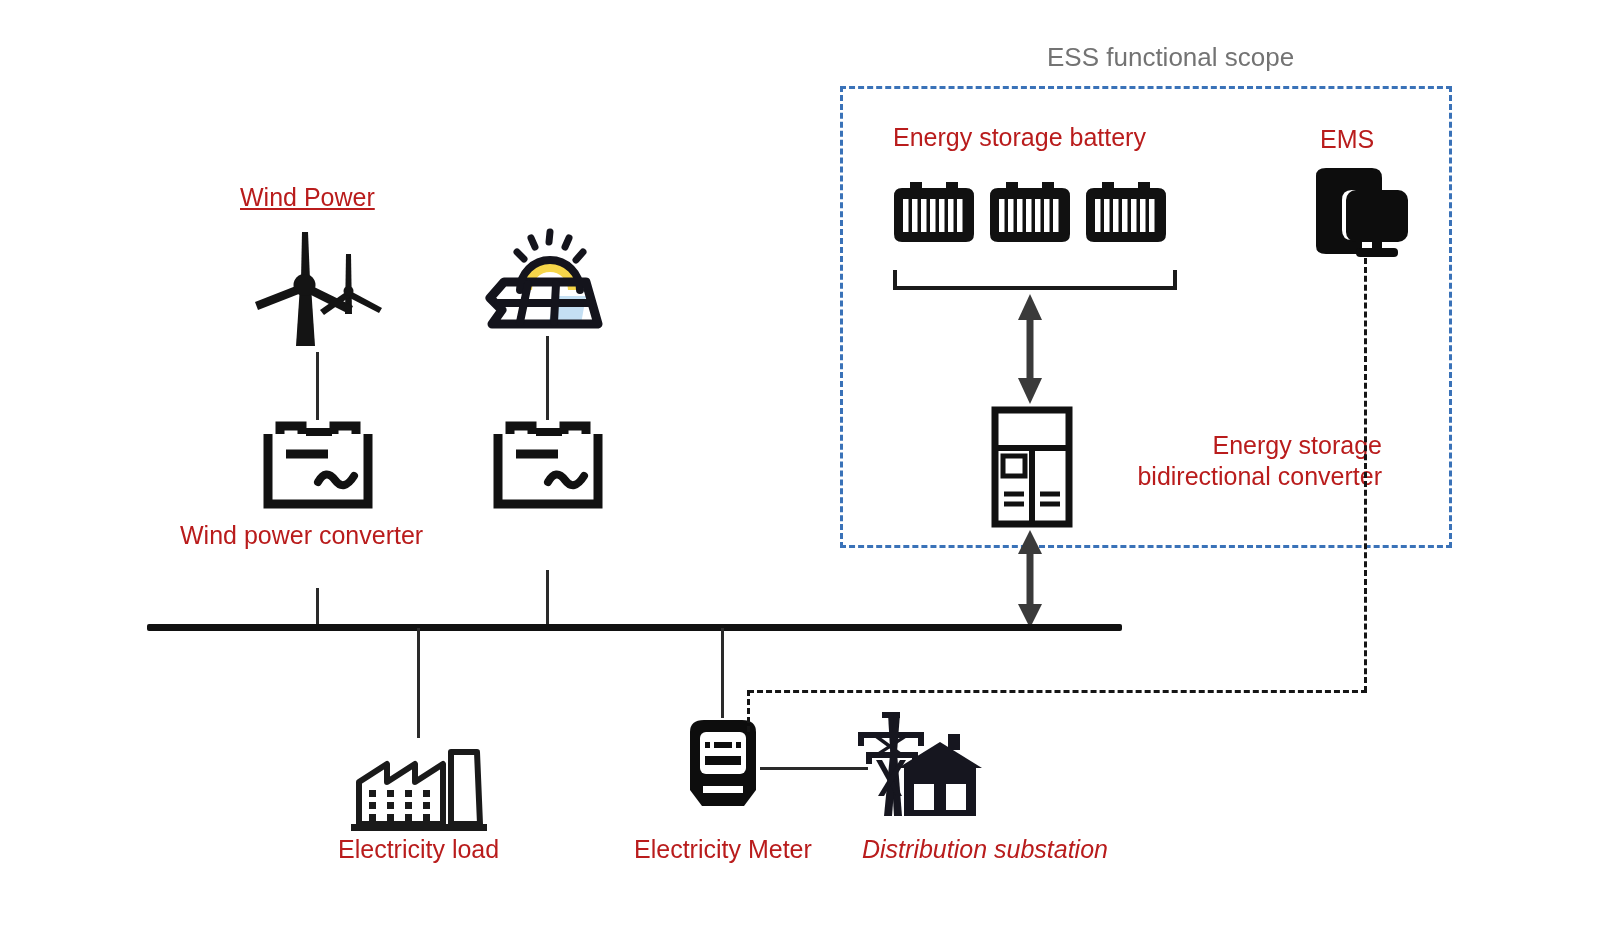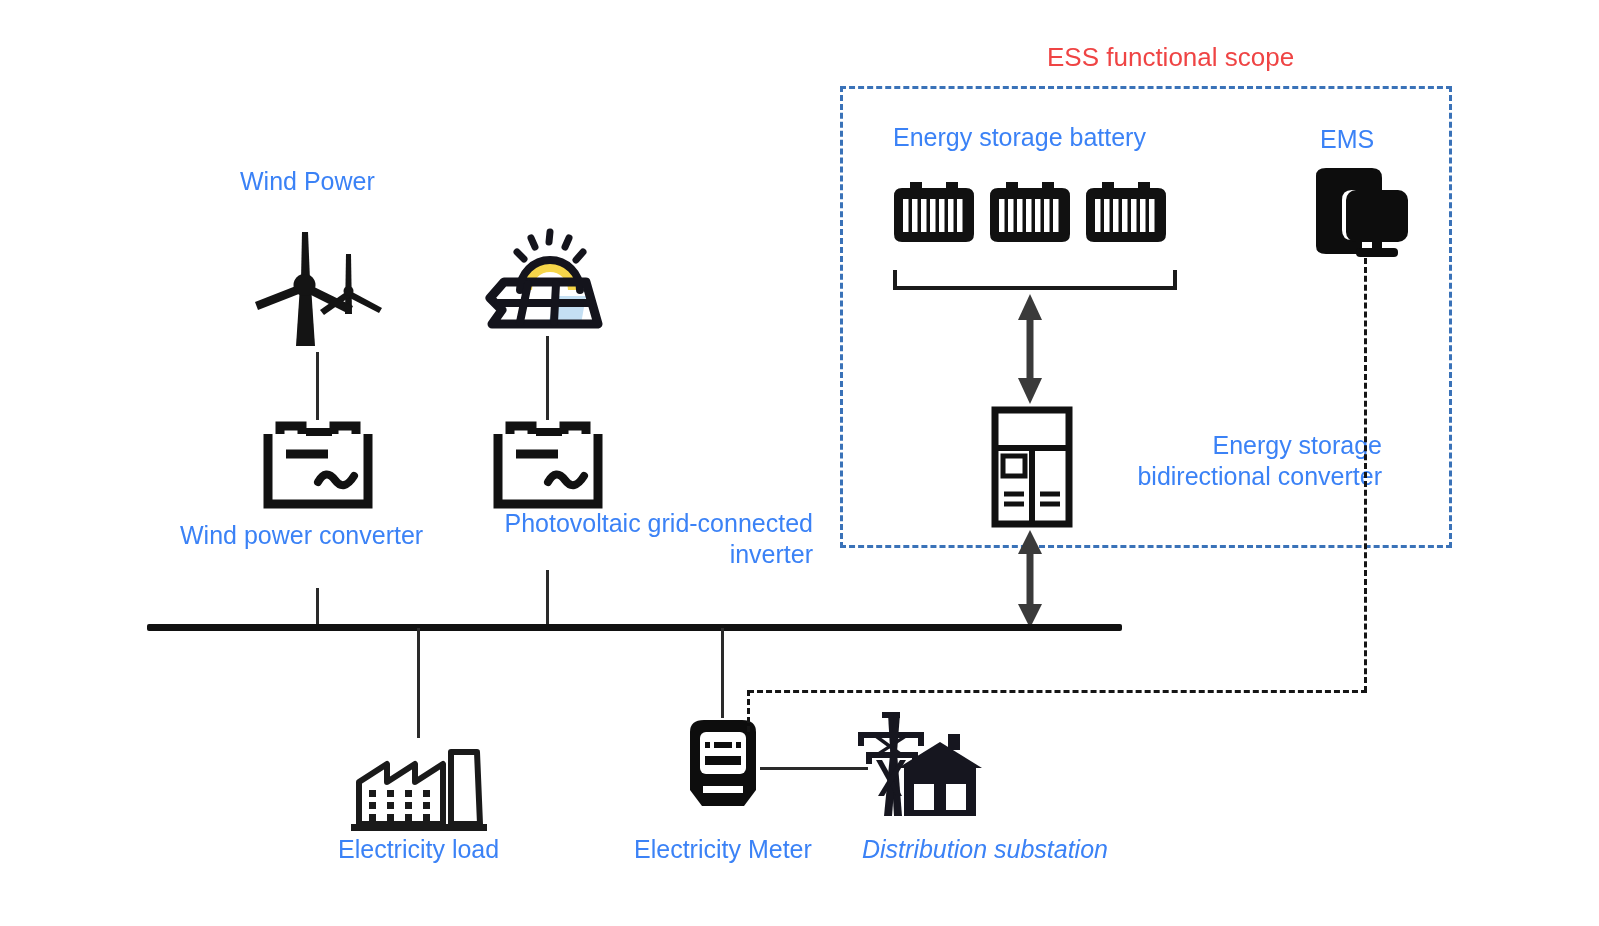--- a/index.html
+++ b/index.html
@@ -2,24 +2,24 @@
 <html><head>
 <meta charset="utf-8">
 <style>
   html,body{margin:0;padding:0;background:#ffffff;}
   body{
     width:1599px;height:926px;position:relative;overflow:hidden;
     font-family:"Liberation Sans","DejaVu Sans",sans-serif;
     color:#111111;
   }
   #stage{position:absolute;inset:0;}
-  .lbl{position:absolute;font-size:25px;line-height:31px;color:#3b82f6;white-space:nowrap;}
+  .lbl{position:absolute;font-size:25px;line-height:31px;color:#b91c1c;white-space:nowrap;}
   .lbl.wrap{white-space:normal;text-align:right;}
   .scope-title{
-    position:absolute;font-size:26px;color:#ef4444;white-space:nowrap;font-weight:400;
+    position:absolute;font-size:26px;color:#737373;white-space:nowrap;font-weight:400;
   }
   .dash-box{
     position:absolute;border:3px dashed #3a72b8;box-sizing:border-box;background:transparent;
   }
   .icon{position:absolute;}
   .icon svg{display:block;overflow:visible;}
   .busbar{
     position:absolute;background:#111111;border-radius:2px;
   }
   .wire{position:absolute;background:#2a2a2a;}
@@ -27,21 +27,21 @@
   .arrowline{position:absolute;}
 </style>
 </head>
 <body>
 
 <div id="stage">
 
   <div class="scope-title" style="left:1047px;top:42px;">ESS functional scope</div>
   <div class="dash-box" style="left:840px;top:86px;width:612px;height:462px;"></div>
 
-  <div class="lbl" style="left:240px;top:166px;">Wind Power</div>
+  <div class="lbl" style="left:240px;top:182px;text-decoration:underline;">Wind Power</div>
 
   <div class="icon" style="left:252px;top:228px;">
     <svg width="125" height="125" viewBox="0 0 125 125">
 
       <g fill="#141414">
         <path d="M94 26 L99 26 L100 86 L93 86 Z"></path>
         <path d="M96.5 62 L130 80 L127 85 L94 68 Z"></path>
         <path d="M96.5 62 L68 82 L72 87 L99 68 Z"></path>
         <circle cx="96.5" cy="63" r="5"></circle>
       </g>
@@ -109,21 +109,20 @@
       <g fill="none" stroke="#111111" stroke-width="9" stroke-linejoin="miter">
         <path d="M6 14 L6 84 L106 84 L106 14"></path>
         <path d="M18 14 L18 6 L40 6 L40 14"></path>
         <path d="M72 14 L72 6 L94 6 L94 14"></path>
       </g>
       <line x1="44" y1="12" x2="70" y2="12" stroke="#111111" stroke-width="8"></line>
       <line x1="24" y1="34" x2="66" y2="34" stroke="#111111" stroke-width="9"></line>
       <path d="M56 62 Q64 48 73 60 Q82 72 92 56" fill="none" stroke="#111111" stroke-width="8" stroke-linecap="round"></path>
     </svg>
   </div>
-  <div class="lbl wrap" style="left:473px;top:508px;width:340px;">Photovoltaic grid-connected inverter</div>
 
   <div class="wire" style="left:316px;top:588px;width:3px;height:40px;"></div>
   <div class="wire" style="left:546px;top:570px;width:3px;height:58px;"></div>
 
   <div class="lbl" style="left:893px;top:122px;">Energy storage battery</div>
 
   <div class="icon" style="left:890px;top:178px;">
     <svg width="88" height="68" viewBox="0 0 88 68">
       <path d="M4 18 Q4 10 12 10 L20 10 L20 4 L32 4 L32 10 L56 10 L56 4 L68 4 L68 10 L76 10 Q84 10 84 18 L84 56 Q84 64 76 64 L12 64 Q4 64 4 56 Z" fill="#111111"></path>
       <g fill="#ffffff">

